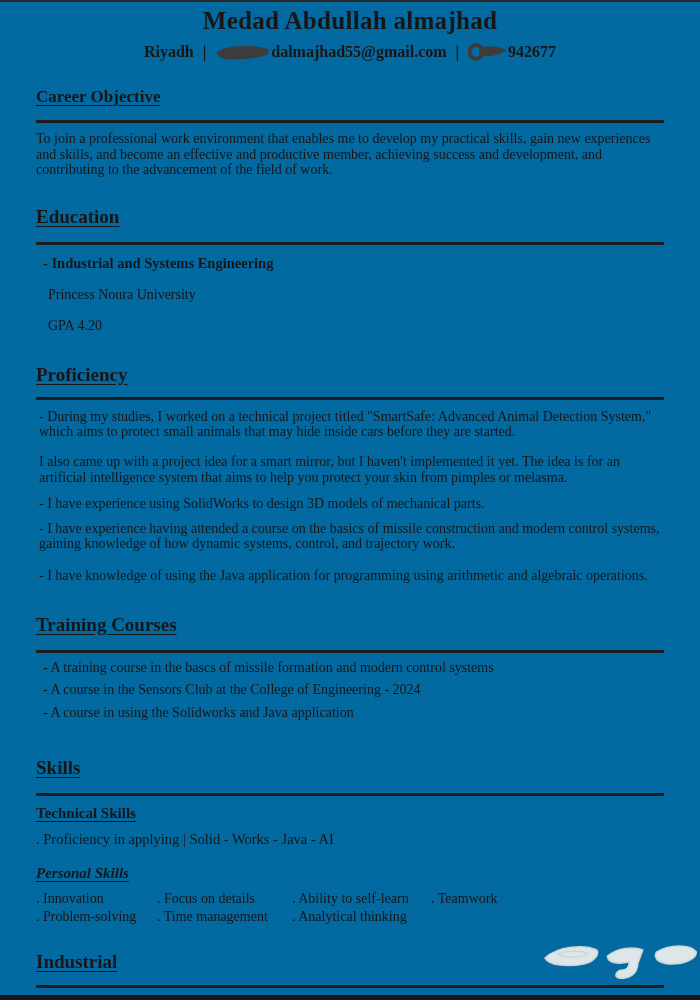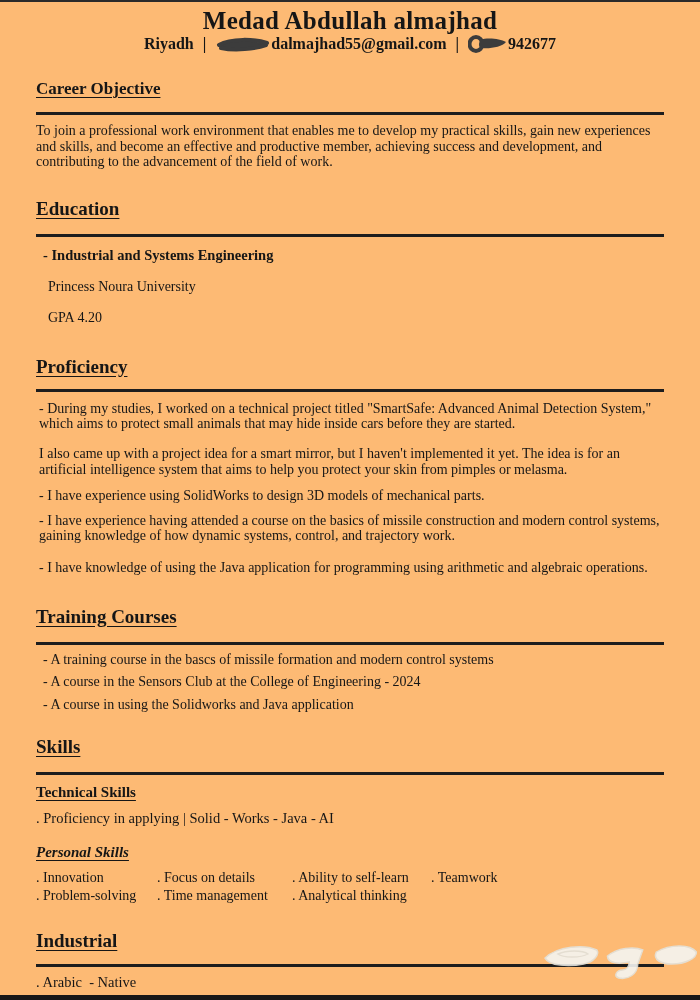--- a/index.html
+++ b/index.html
@@ -4,21 +4,21 @@
 <style>
   html, body { margin: 0; padding: 0; }
   body {
     width: 700px; height: 1000px;
     background: #e9e9e7;
     font-family: "Liberation Serif", "DejaVu Serif", serif;
   }
   .page {
     position: relative;
     width: 700px; height: 1000px;
-    background: #fdba74;
+    background: #0369a1;
     color: #161616;
     overflow: hidden;
     box-sizing: border-box;
   }
   .top-edge {
     position: absolute; top: 0; left: 0; right: 0;
     height: 2px; background: #2a2a2a;
   }
   .bottom-edge {
     position: absolute; bottom: 0; left: 0; right: 0;
@@ -26,21 +26,21 @@
   }
   .content { padding: 0 36px; }
 
   .name {
     margin: 0; padding-top: 7px;
     text-align: center;
     font-size: 25px; font-weight: bold;
     letter-spacing: 0.3px;
   }
   .contact {
-    margin-top: 0;
+    margin-top: 8px;
     display: flex; justify-content: center; align-items: center;
     font-size: 16px; font-weight: bold;
     gap: 9px;
   }
   .contact .piece { display: inline-flex; align-items: center; }
   .scribble { display: inline-block; vertical-align: middle; }
 
   .sec-title {
     font-weight: bold;
     text-decoration: underline;
@@ -83,21 +83,21 @@
     margin-top: 8px;
   }
   .ws { white-space: pre-wrap; }
 
   .lang-item { font-size: 14.5px; }
   .lang-1 { margin-top: 7px; }
 
   .mt-sec-edu   { margin-top: 28px; }
   .mt-sec-exp   { margin-top: 30px; }
   .mt-sec-train { margin-top: 30px; }
-  .mt-sec-skill { margin-top: 24px; }
+  .mt-sec-skill { margin-top: 37px; }
   .mt-sec-lang  { margin-top: 25px; }
   .mt-rule-obj   { margin-top: 13px; }
   .mt-rule-edu   { margin-top: 14px; }
   .mt-rule-exp   { margin-top: 11px; }
   .mt-rule-train { margin-top: 14px; }
   .mt-rule-skill { margin-top: 14px; }
   .mt-rule-lang  { margin-top: 12px; }
 
   .watermark {
     position: absolute;

